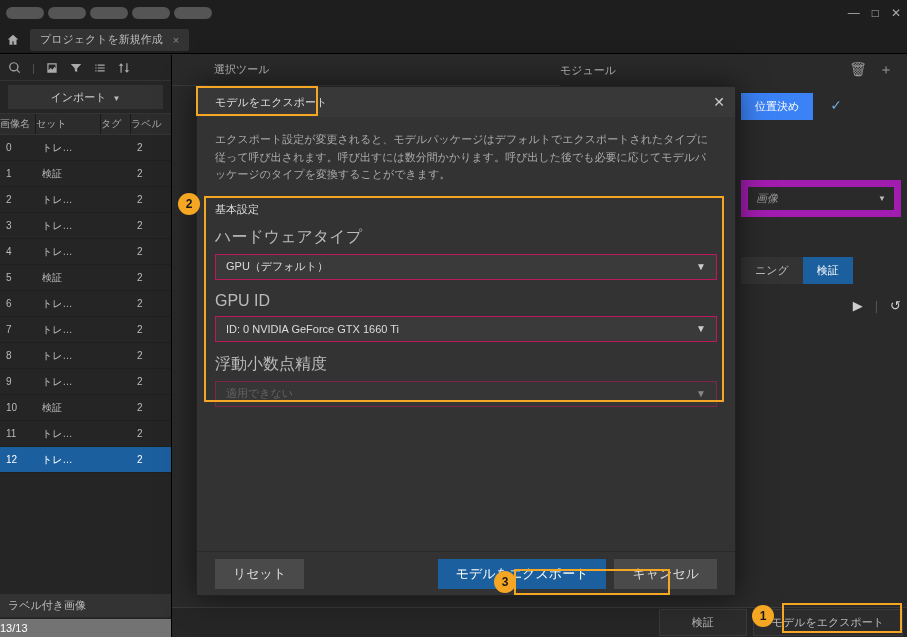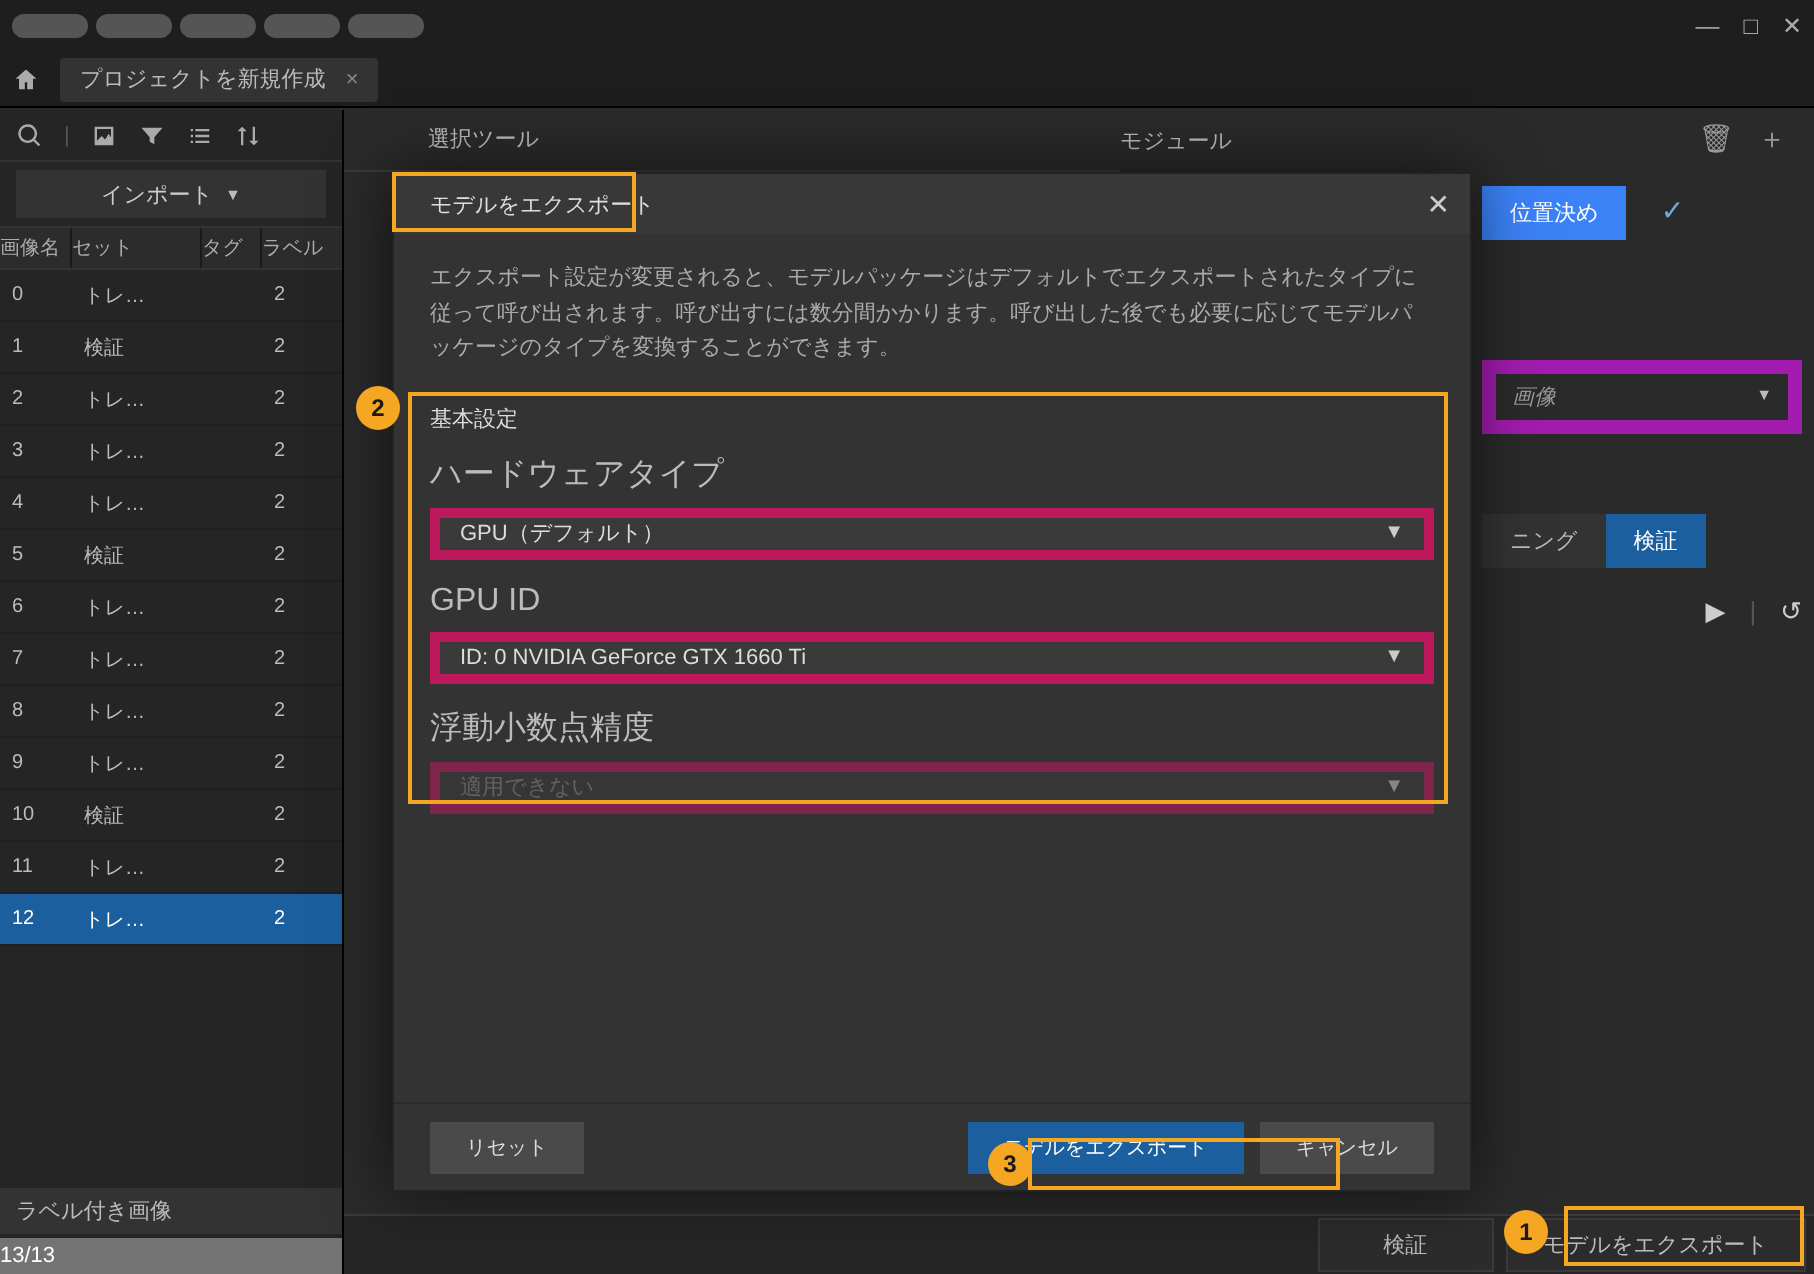--- a/index.html
+++ b/index.html
@@ -132,30 +132,30 @@
   }
   .modal-title .tlabel { padding:4px 8px; }
   .modal-title .x { margin-left:auto; color:#ccc; font-size:14px; cursor:default;}
   .modal-body { flex:1; padding:14px 18px 0 18px; color:#bbb; overflow:hidden;}
   .modal-body .desc { font-size:11px; line-height:1.6; color:#aaa; margin-bottom:14px;}
   .section { padding:4px 0 10px 0; }
   .section-title { color:#ddd; margin-bottom:10px;}
   .form-label { color:#bbb; font-size:16px; margin:6px 0;}
   .select {
     height:26px; display:flex; align-items:center; justify-content:space-between;
-    padding:0 10px; border:5px solid #be185d; background:#3a3a3a; color:#ddd;
+    padding:0 10px; border:1px solid #be185d; background:#3a3a3a; color:#ddd;
     margin-bottom:12px;
   }
   .select.disabled { opacity:.55; background:#3a3a3a; color:#888;text-align:right;}
   .select .caret { color:#ccc; font-size:10px;}
   .modal-foot {
     height:44px; display:flex; align-items:center; gap:8px; padding:0 18px;
     border-top:1px solid #2a2a2a; background:#333;
   }
-  .btn { padding:6px 18px; color:#ddd; background:#4a4a4a; border:none; font-size:10px;}
+  .btn { padding:6px 18px; color:#ddd; background:#4a4a4a; border:none; font-size:13px;}
   .btn.primary { background:#1b5f9e; color:#fff; }
   .btn.reset { background:#4a4a4a; }
   .modal-foot .gap { flex:1; }
   
   .hl-box { position:absolute; border:2px solid #f5a623; pointer-events:none; }
   .hl-badge {
     position:absolute; width:22px; height:22px; border-radius:50%;
     background:#f5a623; color:#1a1a1a; font-weight:bold;
     display:flex; align-items:center; justify-content:center; font-size:12px;
     z-index:50;

